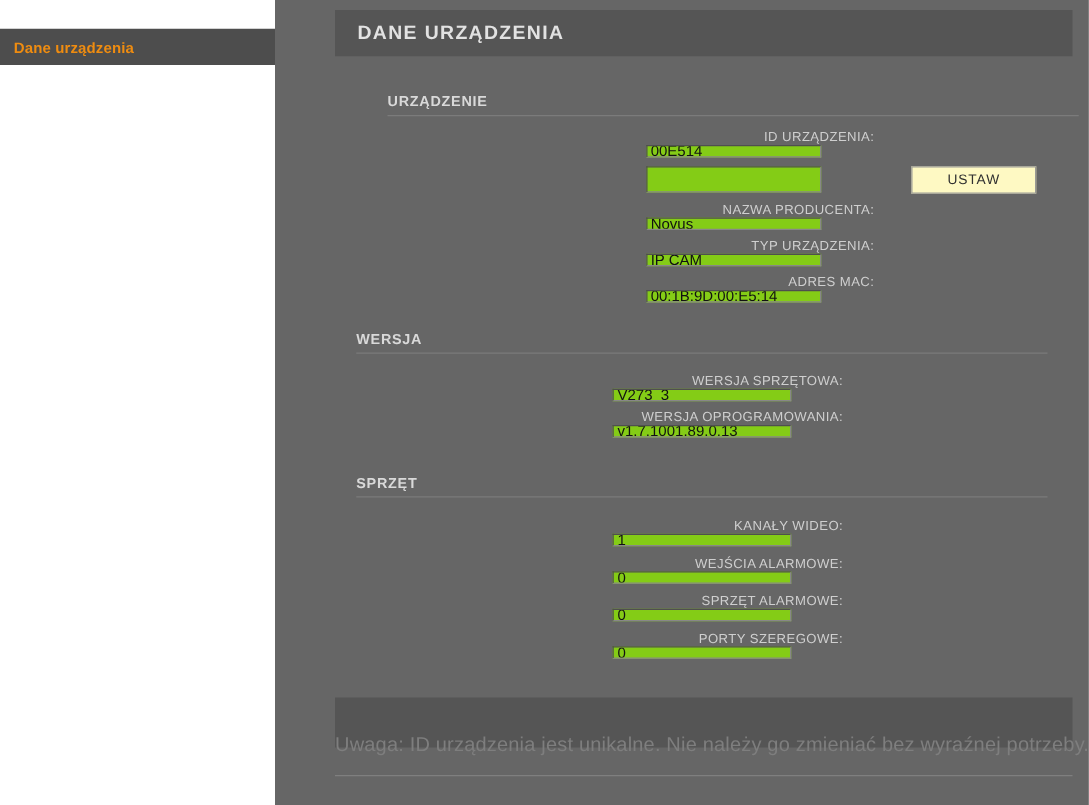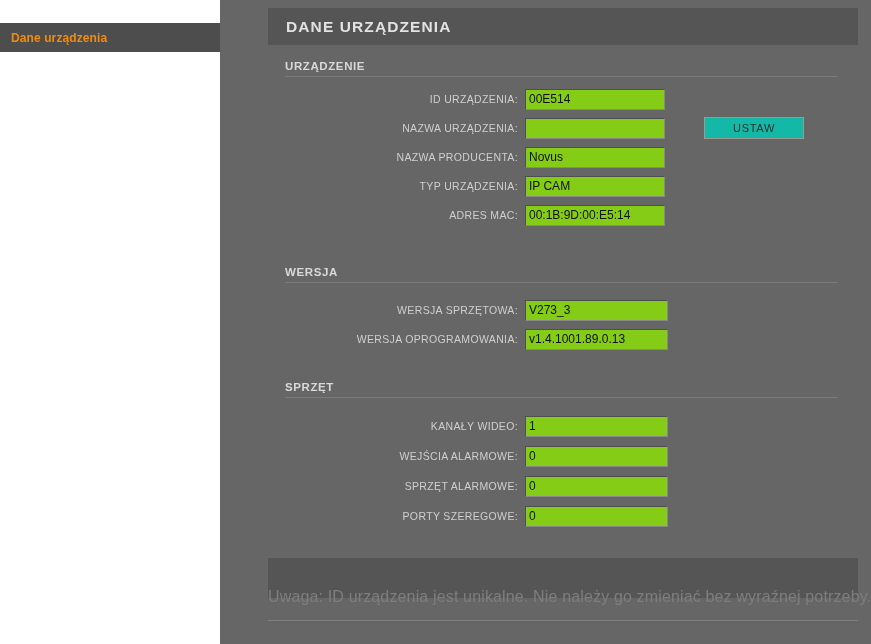--- a/index.html
+++ b/index.html
@@ -98,20 +98,21 @@
   .form-rows {
     margin-top: 11px;
   }
 
   .form-row {
     display: flex;
     align-items: center;
     height: 22px;
     margin-bottom: 7px;
     position: relative;
+    flex-direction: column;
   }
   .row-label {
     color: #cfcfcf;
     font-size: 10.5px;
     letter-spacing: 0.35px;
     text-align: right;
     white-space: nowrap;
     padding-right: 7px;
     box-sizing: border-box;
   }
@@ -143,21 +144,21 @@
 
   .sec-hardware .row-label { width: 240px; }
   .sec-hardware .field     { width: 143px; }
 
   .set-button {
     position: absolute;
     left: 419px;
     top: 0;
     width: 100px;
     height: 22px;
-    background: #14b8a6;
+    background: #fef9c3;
     border: 1px solid #9a9a95;
     box-sizing: border-box;
     color: #303030;
     font-size: 11px;
     letter-spacing: 0.7px;
     display: flex;
     align-items: center;
     justify-content: center;
     cursor: pointer;
   }
@@ -200,34 +201,33 @@
       <span class="nav-item-label">Dane urządzenia</span>
     </div>
   </div>
 
   <div class="main-panel">
 
     <div class="page-titlebar">
       <span class="page-title">DANE URZĄDZENIA</span>
     </div>
 
-    <div class="section sec-device" style="top:60px;">
+    <div class="section sec-device" style="top:76px;margin-left:25px;">
       <div class="section-heading">URZĄDZENIE</div>
 
       <div class="form-rows">
 
         <div class="form-row">
           <span class="row-label">ID URZĄDZENIA:</span>
           <div class="field">
             <span class="field-value">00E514</span>
           </div>
         </div>
 
         <div class="form-row">
-          <span class="row-label">NAZWA URZĄDZENIA:</span>
           <div class="field">
             <span class="field-value"></span>
           </div>
           <div class="set-button">USTAW</div>
         </div>
 
         <div class="form-row">
           <span class="row-label">NAZWA PRODUCENTA:</span>
           <div class="field">
             <span class="field-value">Novus</span>
@@ -259,21 +259,21 @@
         <div class="form-row">
           <span class="row-label">WERSJA SPRZĘTOWA:</span>
           <div class="field">
             <span class="field-value">V273_3</span>
           </div>
         </div>
 
         <div class="form-row">
           <span class="row-label">WERSJA OPROGRAMOWANIA:</span>
           <div class="field">
-            <span class="field-value">v1.4.1001.89.0.13</span>
+            <span class="field-value">v1.7.1001.89.0.13</span>
           </div>
         </div>
 
       </div>
     </div>
 
     <div class="section sec-hardware" style="top:381px;">
       <div class="section-heading">SPRZĘT</div>
 
       <div class="form-rows" style="margin-top:17px;">

